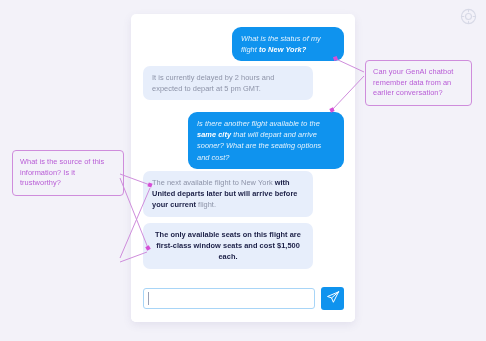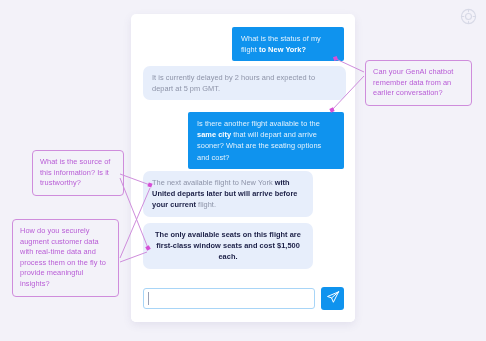--- a/index.html
+++ b/index.html
@@ -54,34 +54,35 @@
   .bubble {
     position: absolute;
     box-sizing: border-box;
     font-size: 7.4px;
     line-height: 11.2px;
     letter-spacing: 0.04px;
   }
   .bubble.user {
     background: #0f93ee;
     color: #e3f2fd;
-    border-radius: 2px;
+    border-radius: 9px;
     padding: 6px 9px 6px 9px;
+    font-style: italic;
   }
   .bubble.user b { color: #ffffff; font-weight: bold; }
   .bubble.bot {
     background: #e7eefb;
     color: #8d93a8;
     border-radius: 7px;
     padding: 6px 9px 6px 9px;
   }
   .bubble.bot b { color: #1b1f46; font-weight: bold; }
 
   #msg-0 { left: 101px; top: 13px;  width: 112px; }
-  #msg-1 { left: 12px;  top: 52px;  width: 203px; }
+  #msg-1 { left: 12px;  top: 52px;  width: 170px; }
   #msg-2 { left: 57px;  top: 98px;  width: 156px; }
   #msg-3 { left: 12px;  top: 157px; width: 170px; }
   #msg-4 { left: 12px;  top: 209px; width: 170px; text-align: center; }
 
   
   #composer {
     position: absolute;
     left: 0;
     bottom: 0;
     width: 224px;
@@ -137,21 +138,21 @@
     border-radius: 4px;
     background: transparent;
     color: #b85cd6;
     font-size: 7.4px;
     line-height: 10.6px;
     letter-spacing: 0.05px;
     padding: 6px 7px;
     z-index: 6;
   }
   #callout-right  { left: 365px; top: 60px;  width: 107px; }
-  #callout-left-1 { left: 12px;  top: 150px; width: 92px; margin-left: 20px; }
+  #callout-left-1 { left: 12px;  top: 150px; width: 112px; }
   #callout-left-2 { left: 12px;  top: 219px; width: 107px; }
 
   
   #corner-icon {
     position: absolute;
     right: 9px;
     top: 8px;
     width: 17px;
     height: 17px;
     z-index: 7;
@@ -210,15 +211,14 @@
                      M9.6 13.6 L21.5 3.2" fill="none" stroke="#ffffff" stroke-width="1.7" stroke-linejoin="round" stroke-linecap="round"></path>
           </svg>
         </span>
       </button>
     </div>
 
   </div>
 
   <div class="callout" id="callout-right">Can your GenAI chatbot remember data from an earlier conversation?</div>
   <div class="callout" id="callout-left-1">What is the source of this information? Is it trustworthy?</div>
-  <div class="callout" id="callout-left-2">How do you securely augment customer data with real-time data and process them on the fly to provide meaningful insights?</div>
 
 </div>
 
 </body></html>

